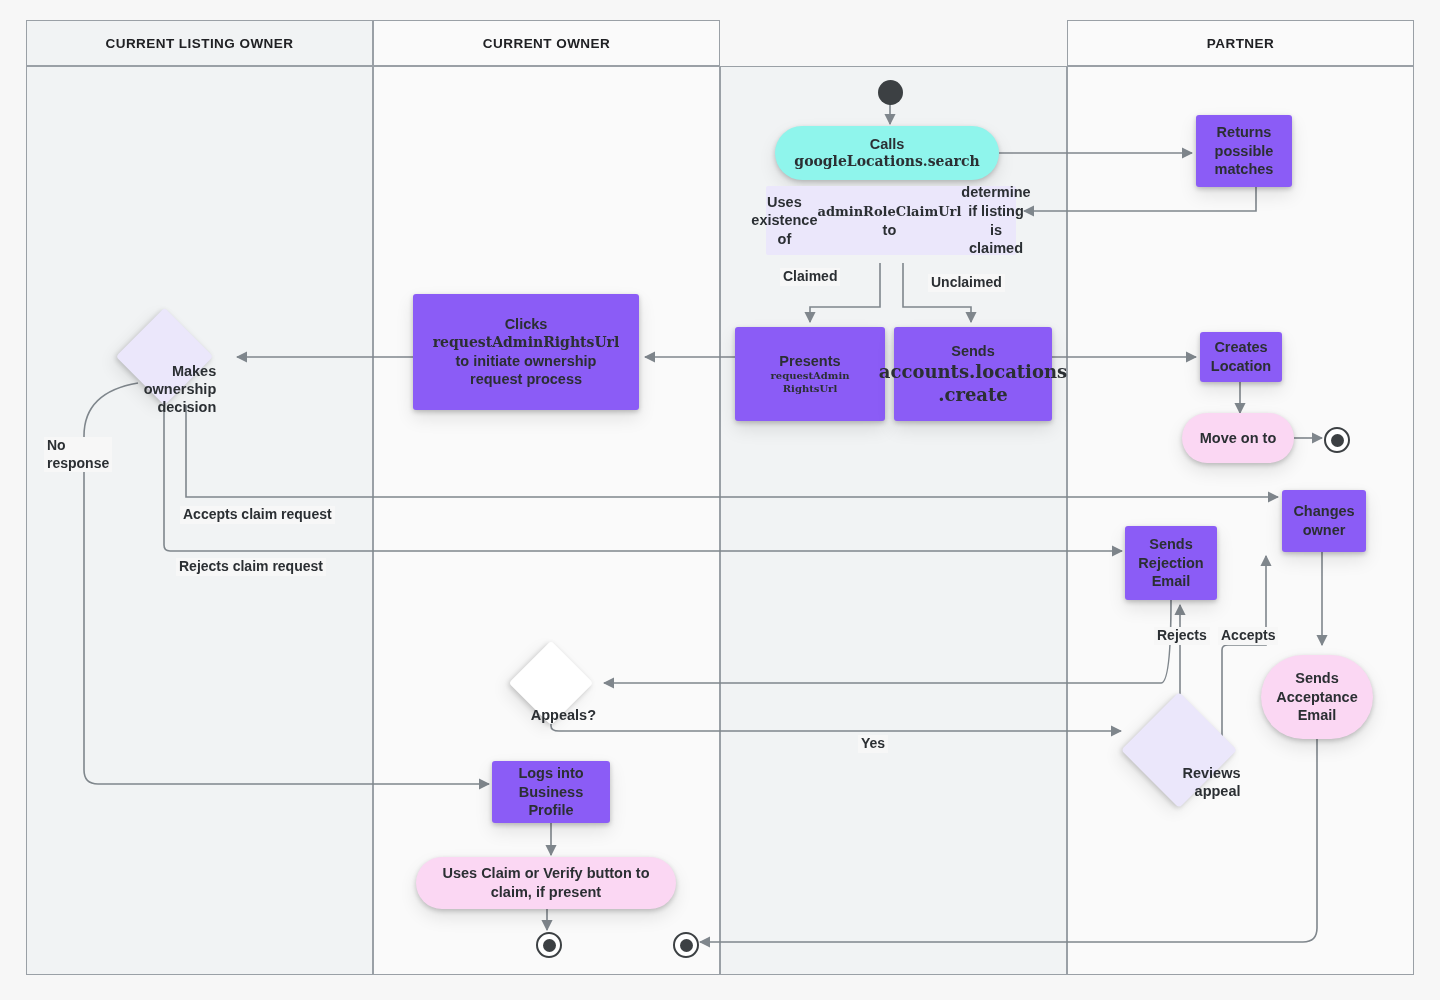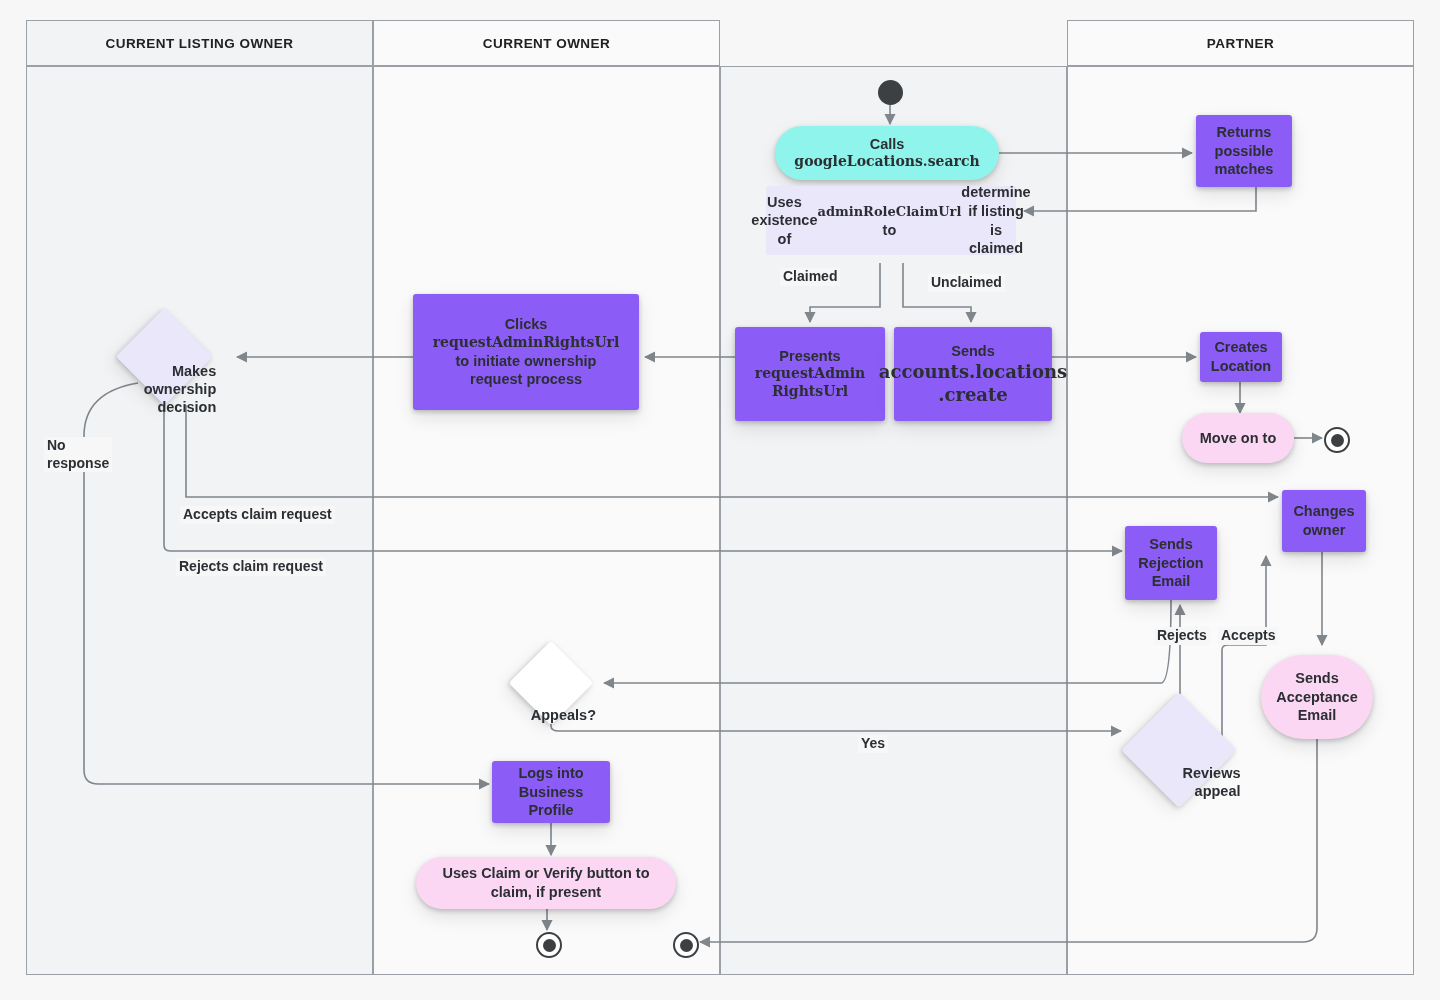--- a/index.html
+++ b/index.html
@@ -155,21 +155,21 @@
   </div>
 
   <div class="node rect" style="left:1196px;top:115px;width:96px;height:72px;white-space:pre-line;">
     <span>Returns
 possible
 matches</span>
   </div>
 
   <div class="node rect" style="left:735px;top:327px;width:150px;height:94px;flex-direction:column;">
     <div>Presents</div>
-    <div class="mono" style="font-size:14px;white-space:pre-line;">requestAdmin
+    <div class="mono" style="font-size:10px;white-space:pre-line;">requestAdmin
 RightsUrl</div>
   </div>
 
   <div class="node rect" style="left:894px;top:327px;width:158px;height:94px;flex-direction:column;">
     <div>Sends</div>
     <div class="mono" style="font-size:18px;white-space:pre-line;">accounts.locations
 .create</div>
   </div>
 
   <div class="node rect" style="left:413px;top:294px;width:226px;height:116px;flex-direction:column;">

